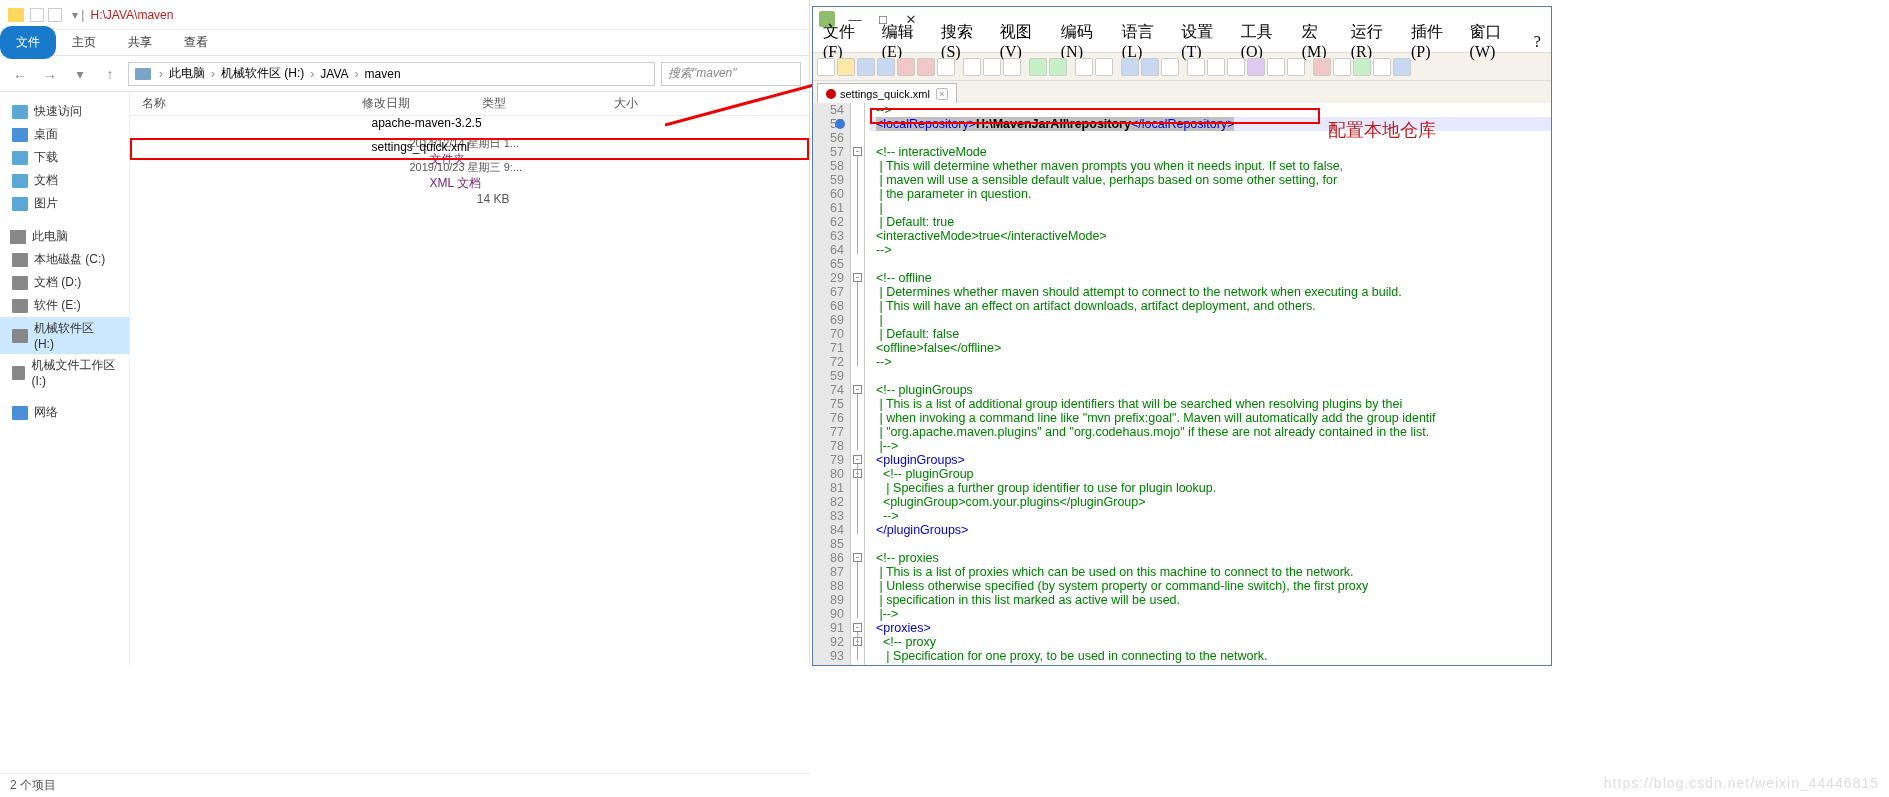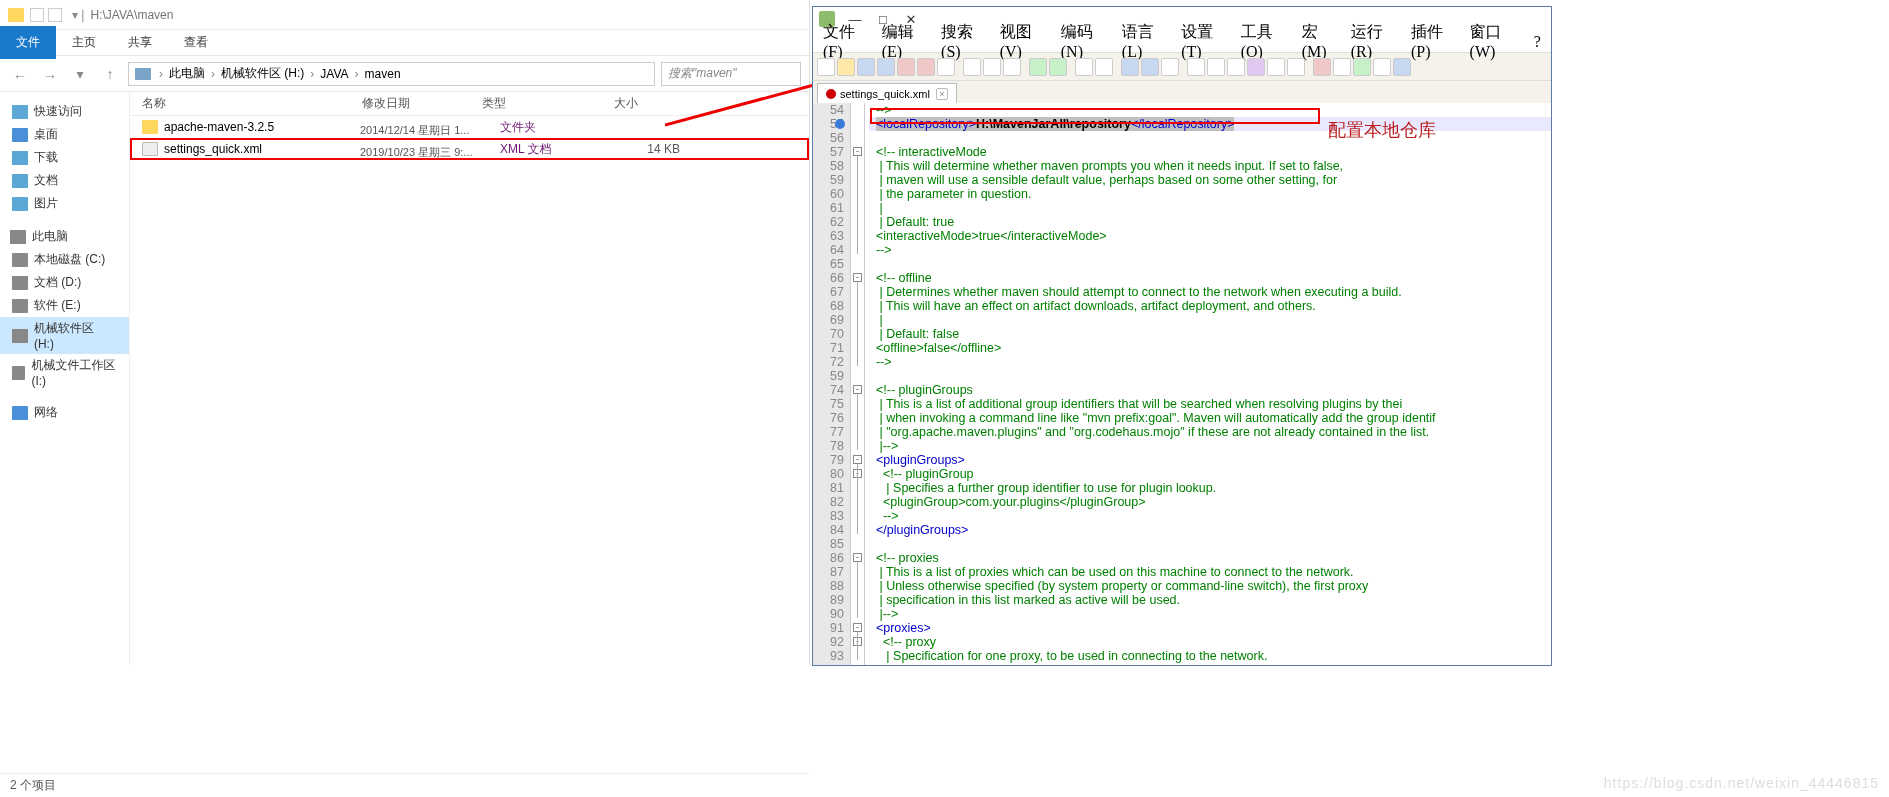--- a/index.html
+++ b/index.html
@@ -3,24 +3,24 @@
 <meta charset="utf-8">
 <style>
 * { margin: 0; padding: 0; box-sizing: border-box; font-family: "Microsoft YaHei", "Segoe UI", sans-serif; }
 body { font-size: 12px; background: #fff; position: relative; width: 1889px; height: 797px; overflow: hidden; }
 
 
 .explorer { position: absolute; left: 0; top: 0; width: 810px; height: 665px; border-right: 1px solid #ddd; background: #fff; }
 .exp-titlebar { height: 30px; background: #fff; display: flex; align-items: center; padding: 0 8px; border-bottom: 1px solid #eee; }
 .exp-titlebar .icon-folder { width: 16px; height: 14px; background: #ffd75e; border-radius: 1px; margin-right: 6px; }
 .exp-titlebar .sep { color: #888; margin: 0 6px; }
-.exp-titlebar .path { color: #737373; font-size: 12px; }
+.exp-titlebar .path { color: #b91c1c; font-size: 12px; }
 
 .exp-ribbon { height: 26px; background: #fff; display: flex; align-items: center; border-bottom: 1px solid #e5e5e5; }
-.exp-ribbon .tab { padding: 8px 16px; cursor: pointer; font-size: 12px; }
+.exp-ribbon .tab { padding: 8px 16px; cursor: pointer; font-size: 12px; border-radius: 12px; }
 .exp-ribbon .tab.active { background: #1979ca; color: #fff; }
 .exp-ribbon .tab:not(.active) { color: #333; }
 
 .exp-addr { height: 36px; display: flex; align-items: center; padding: 4px 8px; gap: 6px; border-bottom: 1px solid #e5e5e5; }
 .nav-btn { width: 24px; height: 24px; display: flex; align-items: center; justify-content: center; color: #888; cursor: pointer; font-size: 14px; }
 .breadcrumb { flex: 1; height: 24px; border: 1px solid #ccc; display: flex; align-items: center; padding: 0 6px; background: #fff; }
 .breadcrumb .pc-icon { width: 16px; height: 12px; background: #7aa3c8; margin-right: 6px; border-radius: 1px; }
 .breadcrumb .crumb { padding: 0 4px; cursor: pointer; }
 .breadcrumb .chev { color: #888; padding: 0 2px; }
 .exp-search { width: 140px; height: 24px; border: 1px solid #ccc; padding: 0 6px; color: #888; display: flex; align-items: center; font-style: italic; }
@@ -41,21 +41,21 @@
 .side-heading { display: flex; align-items: center; padding: 3px 10px; font-weight: normal; color: #333; }
 .side-heading .ico { width: 16px; height: 14px; margin-right: 6px; background: #888; }
 
 .exp-list { flex: 1; }
 .exp-cols { display: flex; height: 24px; align-items: center; border-bottom: 1px solid #eee; color: #555; }
 .col { padding: 0 12px; }
 .col.name { width: 220px; }
 .col.date { width: 120px; }
 .col.type { width: 100px; }
 .col.size { width: 80px; text-align: right; }
-.exp-row { display: flex; height: 22px; align-items: center; cursor: pointer; }
+.exp-row { display: flex; height: 22px; align-items: center; cursor: pointer; flex-direction: column; }
 .exp-row.selected { outline: 2px solid #e00; outline-offset: -2px; }
 .exp-row .ico { width: 16px; height: 14px; background: #ffd75e; margin: 0 6px 0 12px; border-radius: 1px; }
 .exp-row .ico.xml { background: #eee; border: 1px solid #bbb; }
 .exp-row .name { width: 196px; }
 .exp-row .date { width: 120px; color: #555; font-size: 11px; margin-top: 6px; }
 .exp-row .type { width: 100px; color: #701a75; margin-left: 20px; }
 .exp-row .size { width: 80px; text-align: right; color: #555; }
 
 .exp-status { position: absolute; bottom: 0; left: 0; width: 810px; height: 24px; display: flex; align-items: center; padding: 0 10px; border-top: 1px solid #eee; color: #555; background: #fff; }
 
@@ -297,21 +297,21 @@
         <div style="height: 14px;">56</div>
         <div style="height: 14px;">57</div>
         <div style="height: 14px;">58</div>
         <div style="height: 14px;">59</div>
         <div style="height: 14px;">60</div>
         <div style="height: 14px;">61</div>
         <div style="height: 14px;">62</div>
         <div style="height: 14px;">63</div>
         <div style="height: 14px;">64</div>
         <div style="height: 14px;">65</div>
-        <div style="height: 14px;">66</div>
+        <div style="height: 14px;">29</div>
         <div style="height: 14px;">67</div>
         <div style="height: 14px;">68</div>
         <div style="height: 14px;">69</div>
         <div style="height: 14px;">70</div>
         <div style="height: 14px;">71</div>
         <div style="height: 14px;">72</div>
         <div style="height: 14px;">59</div>
         <div style="height: 14px;">74</div>
         <div style="height: 14px;">75</div>
         <div style="height: 14px;">76</div>

